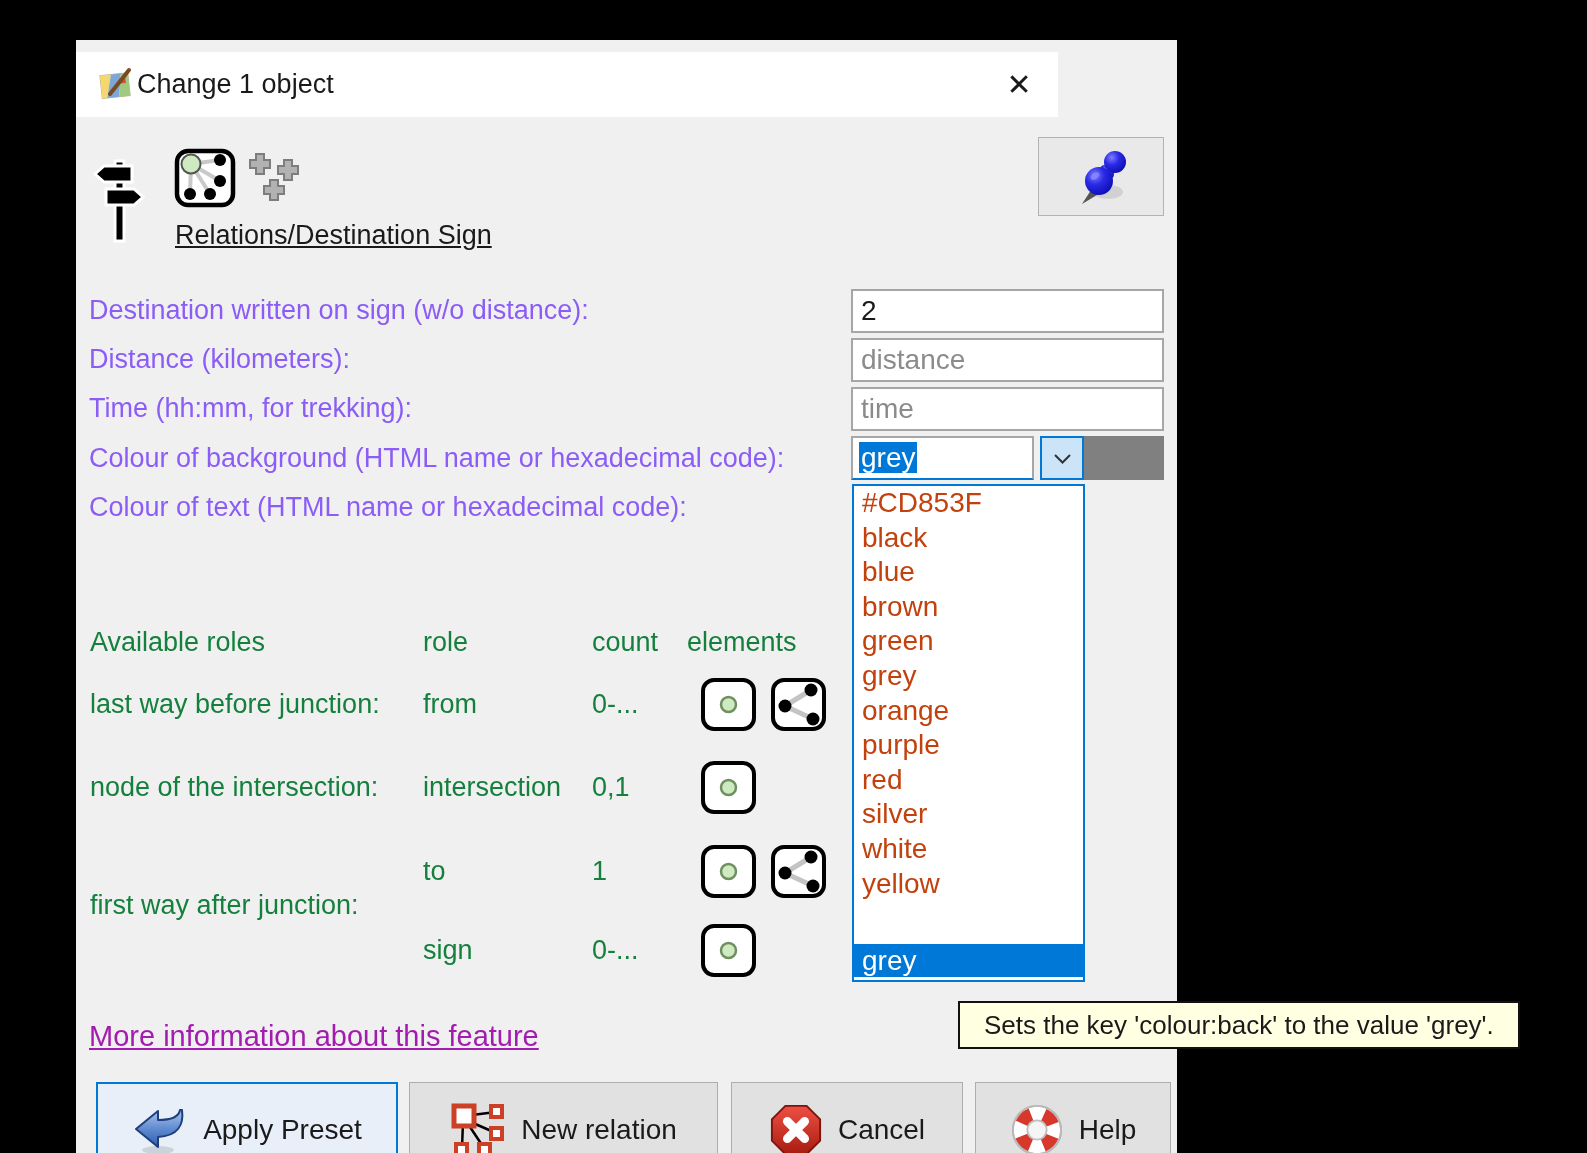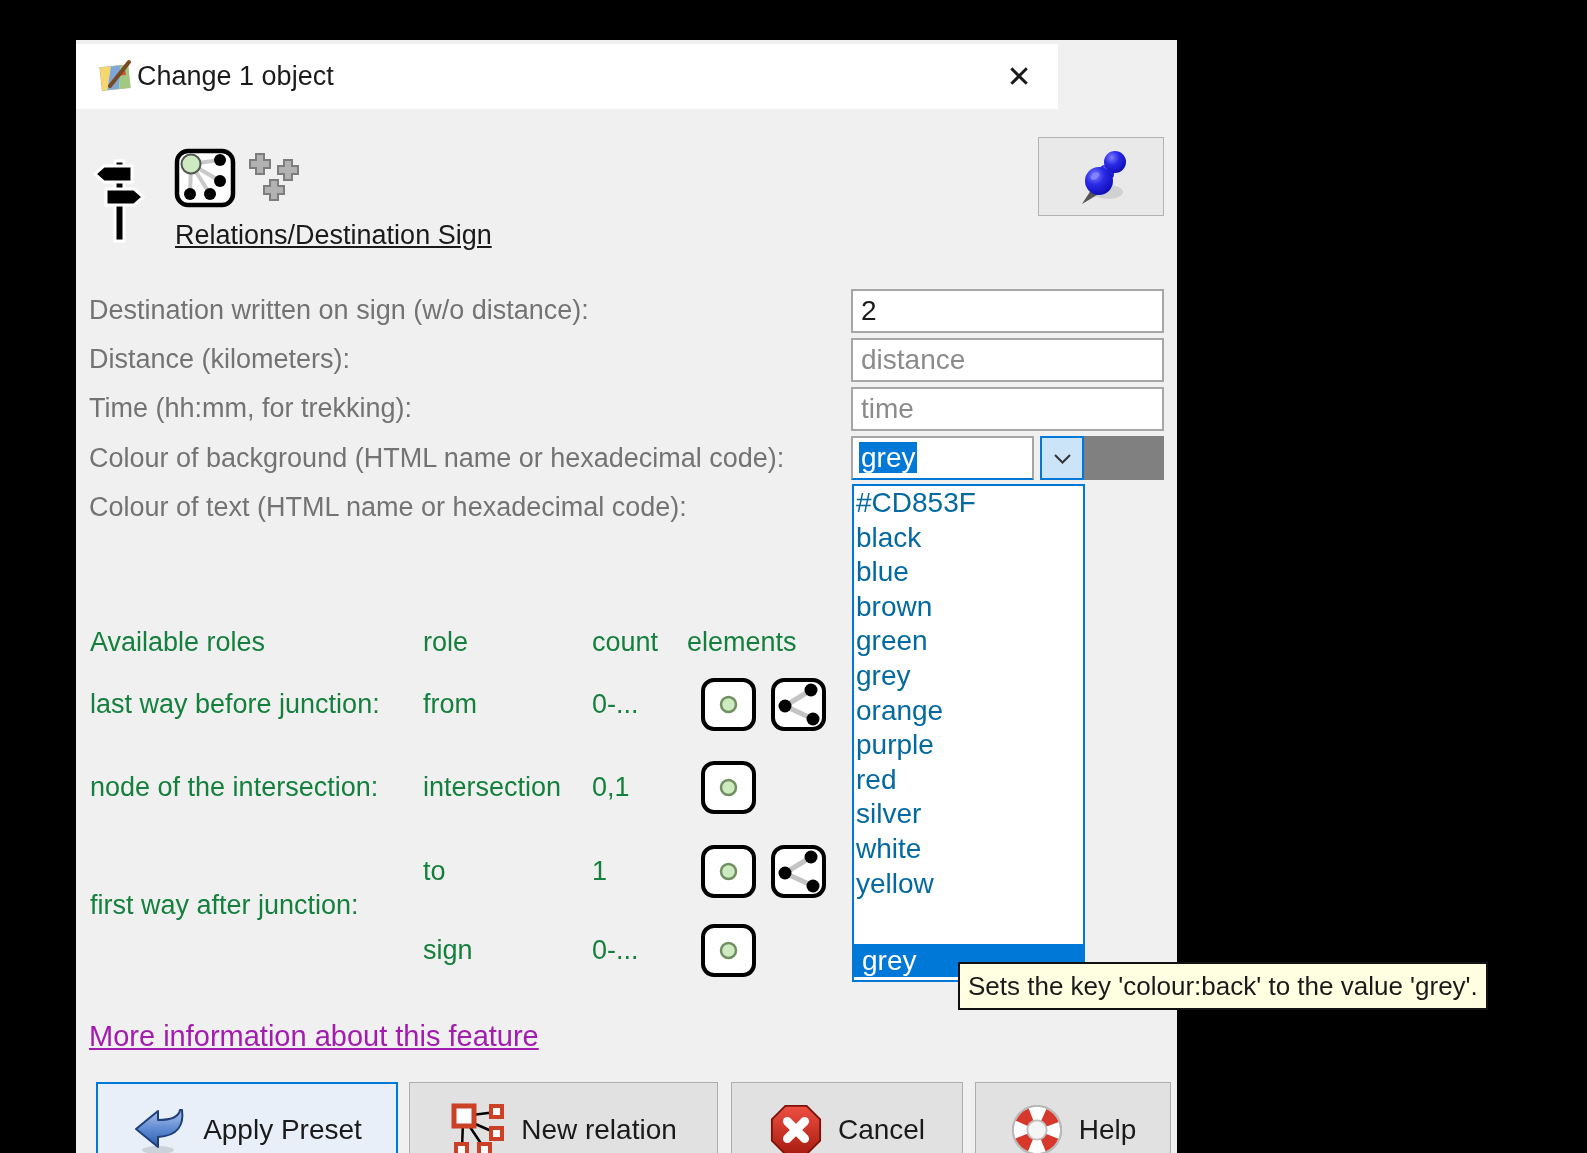--- a/index.html
+++ b/index.html
@@ -1,73 +1,73 @@
 <!DOCTYPE html>
 <html><head>
 <meta charset="utf-8">
 <style>
   * { margin:0; padding:0; box-sizing:border-box; }
   html,body { width:1587px; height:1153px; background:#000; overflow:hidden;
               font-family:"Liberation Sans", sans-serif; }
   .dialog { position:absolute; left:76px; top:40px; width:1101px; height:1113px;
             background:#f0f0f0; overflow:hidden; }
   
-  .titlebar { position:absolute; left:0; top:4px; width:982px; height:65px; background:#fff; }
+  .titlebar { position:absolute; left:0; top:12px; width:982px; height:65px; background:#fff; }
   .titlebar .logo { position:absolute; left:22px; top:15px; width:36px; height:36px; }
   .titlebar .title { position:absolute; left:61px; top:0; height:65px; line-height:65px;
                      font-size:27px; color:#1a1a1a; }
   .close-btn { position:absolute; right:24px; top:18px; width:30px; height:30px;
                font-size:30px; line-height:30px; text-align:center; color:#1a1a1a; cursor:pointer; }
   
   .icon-signpost { position:absolute; left:16px; top:118px; width:54px; height:86px; }
   .icon-relation { position:absolute; left:98px; top:108px; width:62px; height:60px; }
   .icon-presets  { position:absolute; left:172px; top:112px; width:54px; height:52px; }
   .preset-name   { position:absolute; left:99px; top:180px; font-size:27px; color:#1a1a1a;text-decoration:underline; }
   .pin-button { position:absolute; left:962px; top:97px; width:126px; height:79px;
                 background:#e9e9e9; border:1px solid #b3b3b3; }
   .pin-button svg { position:absolute; left:33px; top:8px; }
   
-  .flabel { position:absolute; left:13px; font-size:27px; color:#737373; height:40px; line-height:40px; white-space:nowrap; }
+  .flabel { position:absolute; left:13px; font-size:27px; color:#8b5cf6; height:40px; line-height:40px; white-space:nowrap; }
   .tfield { position:absolute; left:775px; width:313px; height:44px; background:#fff;
             border:2px solid #a6a6a6; font-size:28px; color:#1a1a1a; padding:0 8px;
             font-family:"Liberation Sans", sans-serif; outline:none; }
   .tfield::placeholder { color:#8b8b8b; opacity:1; }
   .combo-editor { position:absolute; left:775px; top:396px; width:183px; height:44px;
                   background:#fff; border:2px solid #a6a6a6; border-bottom:2px solid #0078d7;
                   font-size:28px; line-height:40px; padding-left:6px; cursor:text; }
   .combo-sel { background:#0078d7; color:#fff; padding:0 2px; }
   .combo-btn { position:absolute; left:964px; top:396px; width:44px; height:44px;
                background:#cce4f7; border:2px solid #0078d7; cursor:pointer; }
   .combo-btn svg { position:absolute; left:12px; top:16px; }
   .combo-swatch { position:absolute; left:1008px; top:396px; width:80px; height:44px; background:#808080; }
   
   .dropdown { position:absolute; left:776px; top:444px; width:233px; height:498px;
               background:#fff; border:2px solid #0078d7; z-index:5; }
-  .dd-item { height:34.6px; line-height:34.6px; font-size:28px; color:#0369a1;
-             padding-left:2px; white-space:nowrap; cursor:pointer; }
+  .dd-item { height:34.6px; line-height:34.6px; font-size:28px; color:#c2410c;
+             padding-left:8px; white-space:nowrap; cursor:pointer; }
   .dd-selected { position:absolute; left:0; right:0; bottom:3px; height:33px; line-height:33px;
                  background:#0078d7; color:#fff; font-size:28px; padding-left:8px; cursor:pointer; }
   
   .tcell { position:absolute; font-size:27px; color:#15803d; height:40px; line-height:40px; white-space:nowrap; }
   .elem-box { position:absolute; width:57px; height:55px; }
   
   .more-link { position:absolute; left:13px; top:980px; font-size:29px; color:#a21caf;
                text-decoration:underline; cursor:pointer; }
   
   .btn { position:absolute; top:1042px; height:96px; background:#e1e1e1; border:1px solid #adadad;
          display:flex; align-items:center; justify-content:center; gap:15px;
          font-size:28px; color:#1a1a1a; cursor:pointer; }
   .btn-apply { left:20px; width:302px; background:#e8eff9; border:2px solid #0078d7; }
   .btn-newrel { left:333px; width:309px; }
   .btn-cancel { left:655px; width:232px; }
   .btn-help { left:899px; width:196px; }
   
-  .tooltip { position:absolute; left:958px; top:962px; height:48px; line-height:44px;
+  .tooltip { position:absolute; left:958px; top:1001px; height:48px; line-height:44px;
              background:#ffffe1; border:2px solid #111; font-size:26px; color:#1a1a1a;
-             padding:0 8px; white-space:nowrap; z-index:10; }
+             padding:0 24px; white-space:nowrap; z-index:10; }
 </style>
 </head>
 <body>
 
 <svg width="0" height="0" style="position:absolute">
   <defs>
     <radialGradient id="pinGrad" cx="35%" cy="30%" r="75%">
       <stop offset="0%" stop-color="#7d7dff"></stop>
         <stop offset="45%" stop-color="#2a2ae6"></stop>
         <stop offset="100%" stop-color="#0d0db4"></stop>

